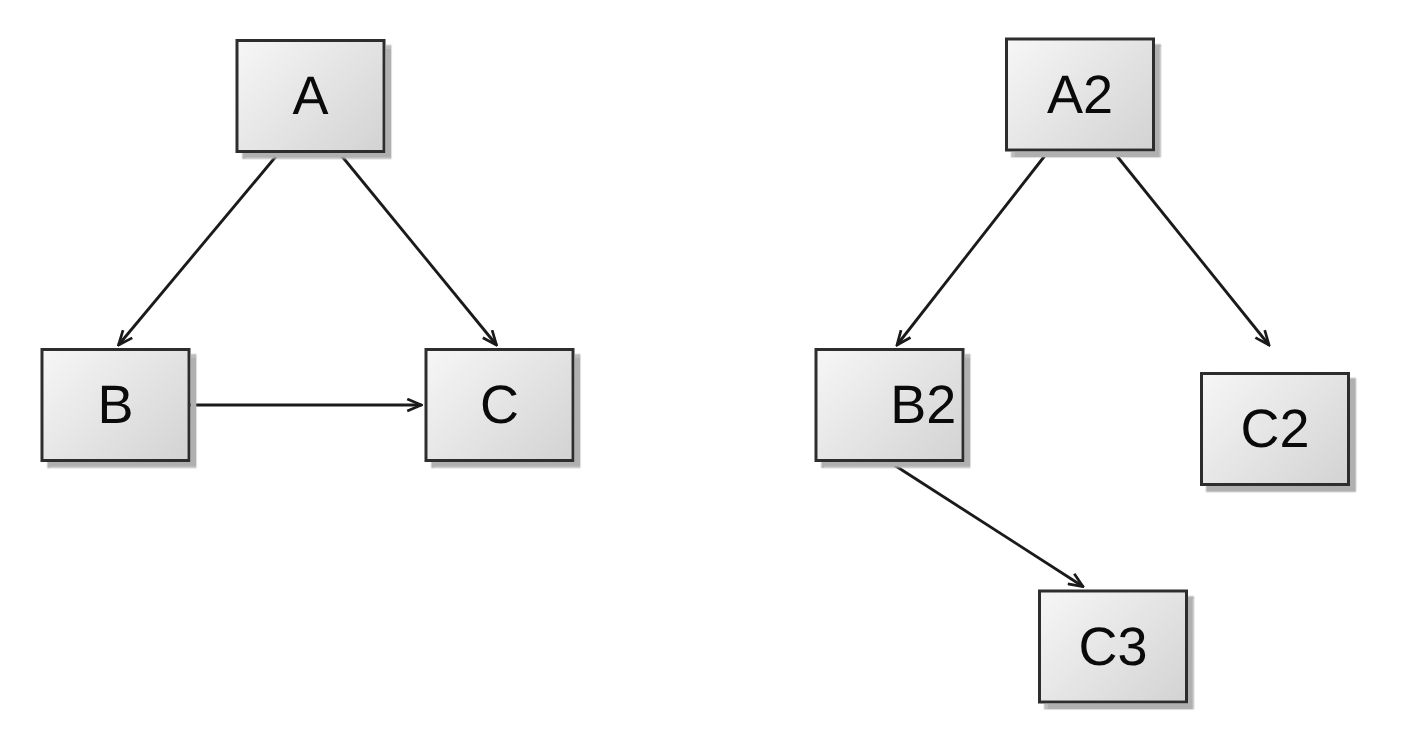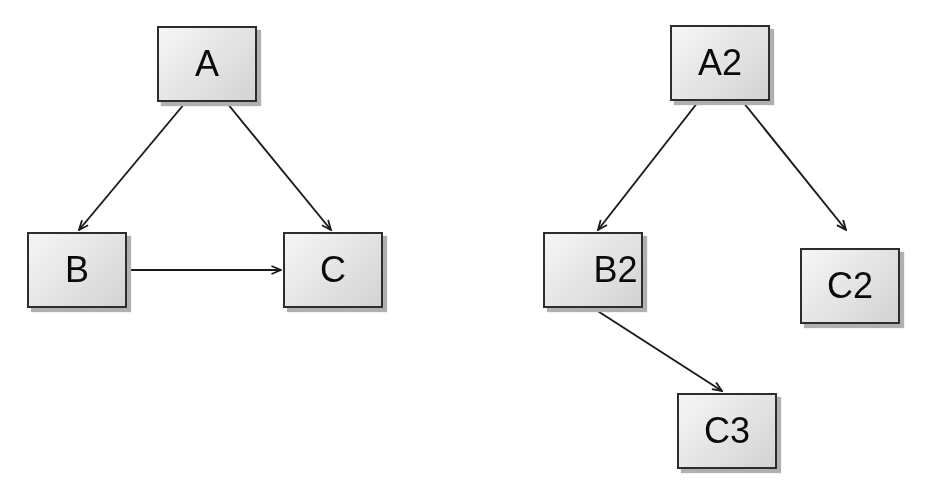--- a/index.html
+++ b/index.html
@@ -37,21 +37,21 @@
     line-height: 1;
     color: #0a0a0a;
     user-select: none;
   }
   .node-a  { left: 157px; top: 26px;  }
   .node-b  { left: 27px;  top: 232px; }
   .node-c  { left: 283px; top: 232px; }
   .node-a2 { left: 670px; top: 25px;  }
   .node-b2 { left: 543px; top: 232px; padding-left: 45px; }
   .node-c2 { left: 800px; top: 248px; }
-  .node-c3 { left: 677px; top: 393px; }
+  .node-c3 { left: 692px; top: 393px; }
   .edge {
     stroke: #1a1a1a;
     stroke-width: 1.9;
     fill: none;
   }
 </style>
 </head>
 <body>
 
 <div class="canvas">

